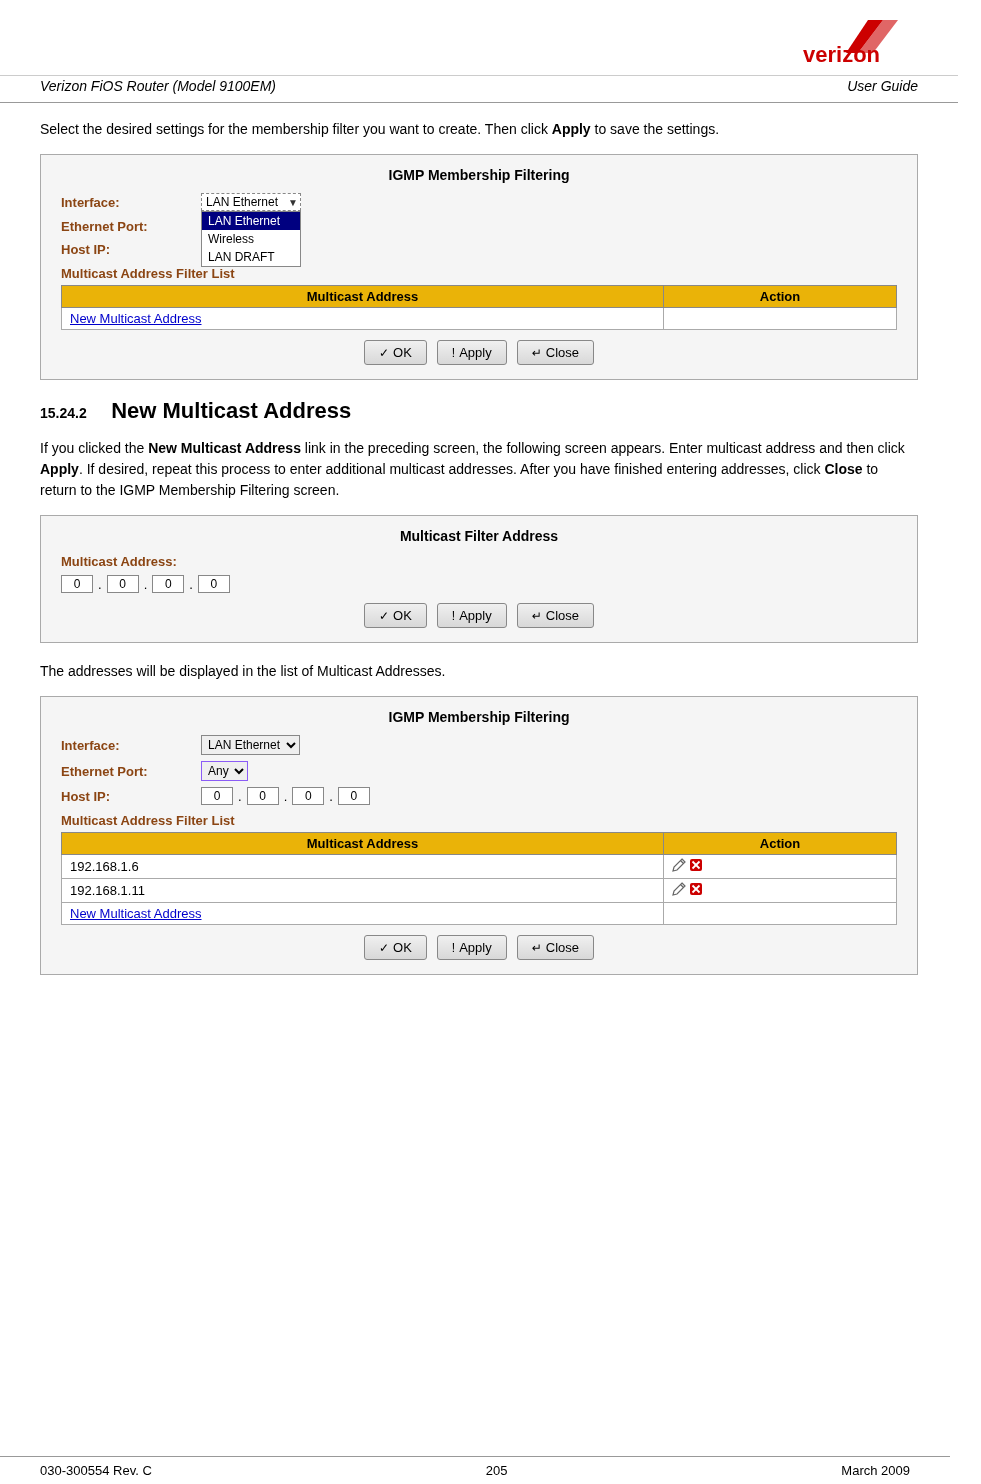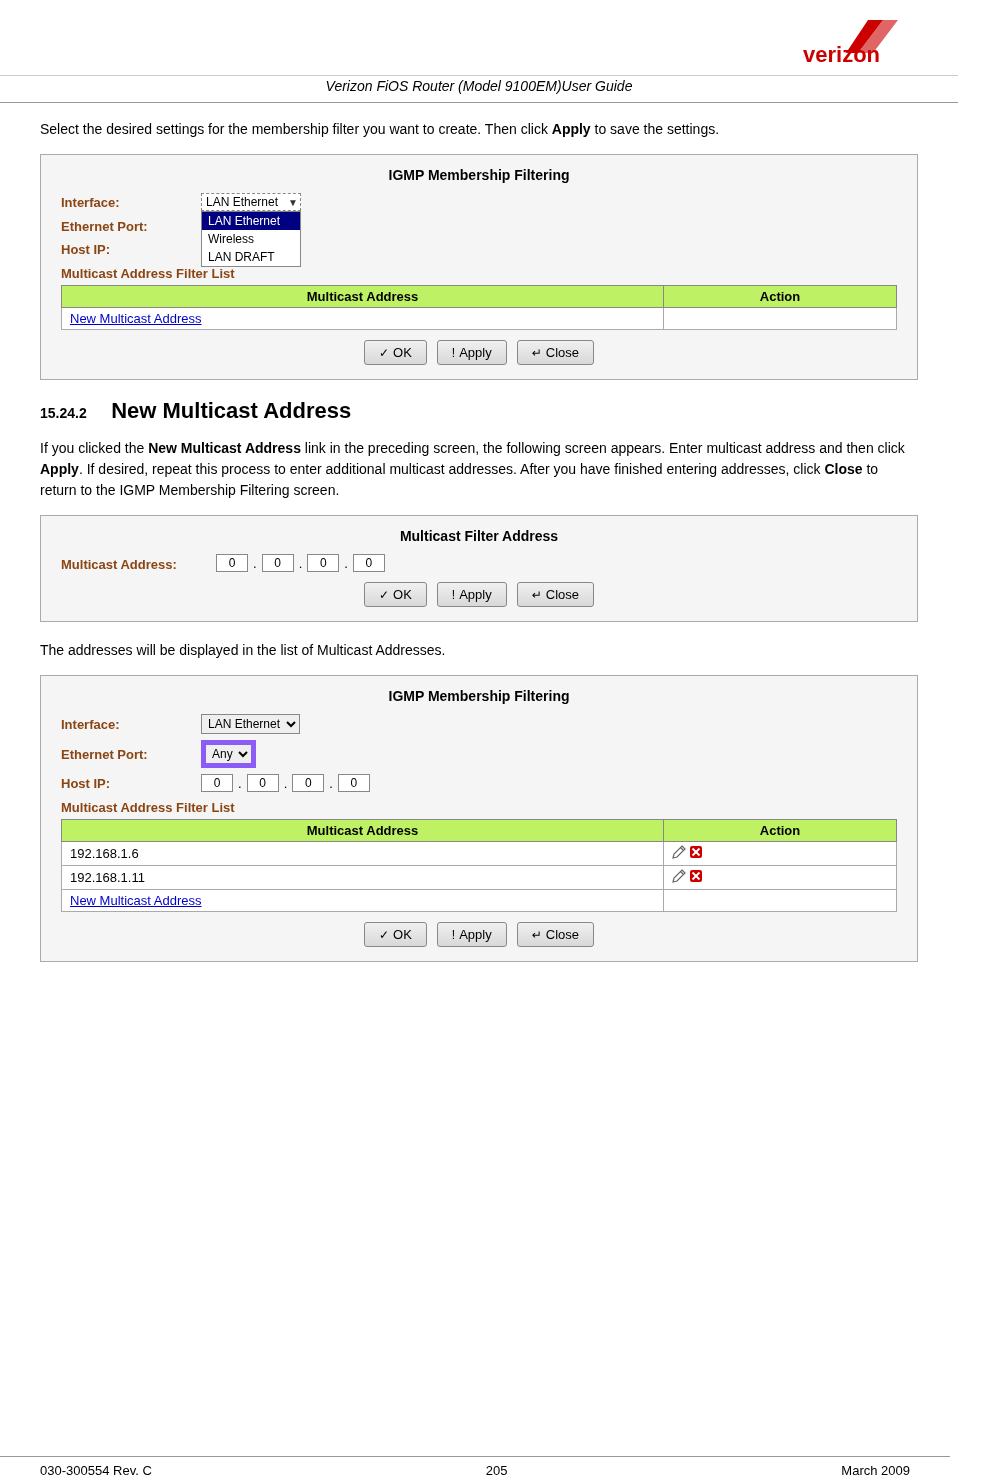--- a/index.html
+++ b/index.html
@@ -30,21 +30,21 @@
       height: 60px;
     }
     
     .meta-line {
       padding: 6px 40px 0 40px;
       font-size: 13px;
     }
     
     .doc-title-line {
       display: flex;
-      justify-content: center;
+      justify-content: space-between;
       padding: 2px 40px 8px 40px;
       border-bottom: 1px solid #999;
       font-style: italic;
       font-size: 14px;
     }
     
     .content {
       padding: 16px 40px 16px 40px;
     }
     .intro-text {
@@ -141,21 +141,21 @@
       color: #fff;
     }
     
     .filter-table {
       width: 100%;
       border-collapse: collapse;
       margin-bottom: 8px;
       font-size: 13px;
     }
     .filter-table th {
-      background: #bef264;
+      background: #eab308;
       border: 1px solid #888;
       padding: 3px 8px;
       text-align: center;
       font-weight: bold;
       font-size: 13px;
     }
     .filter-table td {
       border: 1px solid #aaa;
       padding: 3px 8px;
       background: #fff;
@@ -194,23 +194,24 @@
       margin-bottom: 14px;
       margin-top: 10px;
     }
     .section-heading .section-num {
       font-size: 14px;
       font-weight: bold;
     }
     
     .mfa-row {
       display: flex;
-      align-items: flex-end;
-      gap: 15px;
+      align-items: flex-start;
+      gap: 6px;
       margin-bottom: 10px;
+      flex-direction: column;
     }
     .mfa-label {
       font-weight: bold;
       color: #8B4513;
       font-size: 13px;
       min-width: 140px;
     }
     
     .action-icons {
       display: inline-flex;
@@ -399,21 +400,21 @@
             <option selected="">LAN Ethernet</option>
             <option>Wireless</option>
             <option>LAN MOCA</option>
           </select>
         </div>
       </div>
 
       <div class="panel2-row">
         <span class="panel2-label">Ethernet Port:</span>
         <div>
-          <select style="border:5px solid #8b5cf6; font-size:12px; padding:1px 2px;">
+          <select style="border:1px solid #8b5cf6; font-size:12px; padding:1px 2px;">
             <option selected="">Any</option>
           </select>
         </div>
       </div>
 
       <div class="panel2-row">
         <span class="panel2-label">Host IP:</span>
         <div style="display:flex; align-items:center; gap:3px;">
           <input class="ip-input" type="text" value="0" style="">
           <span class="ip-dot">.</span>

